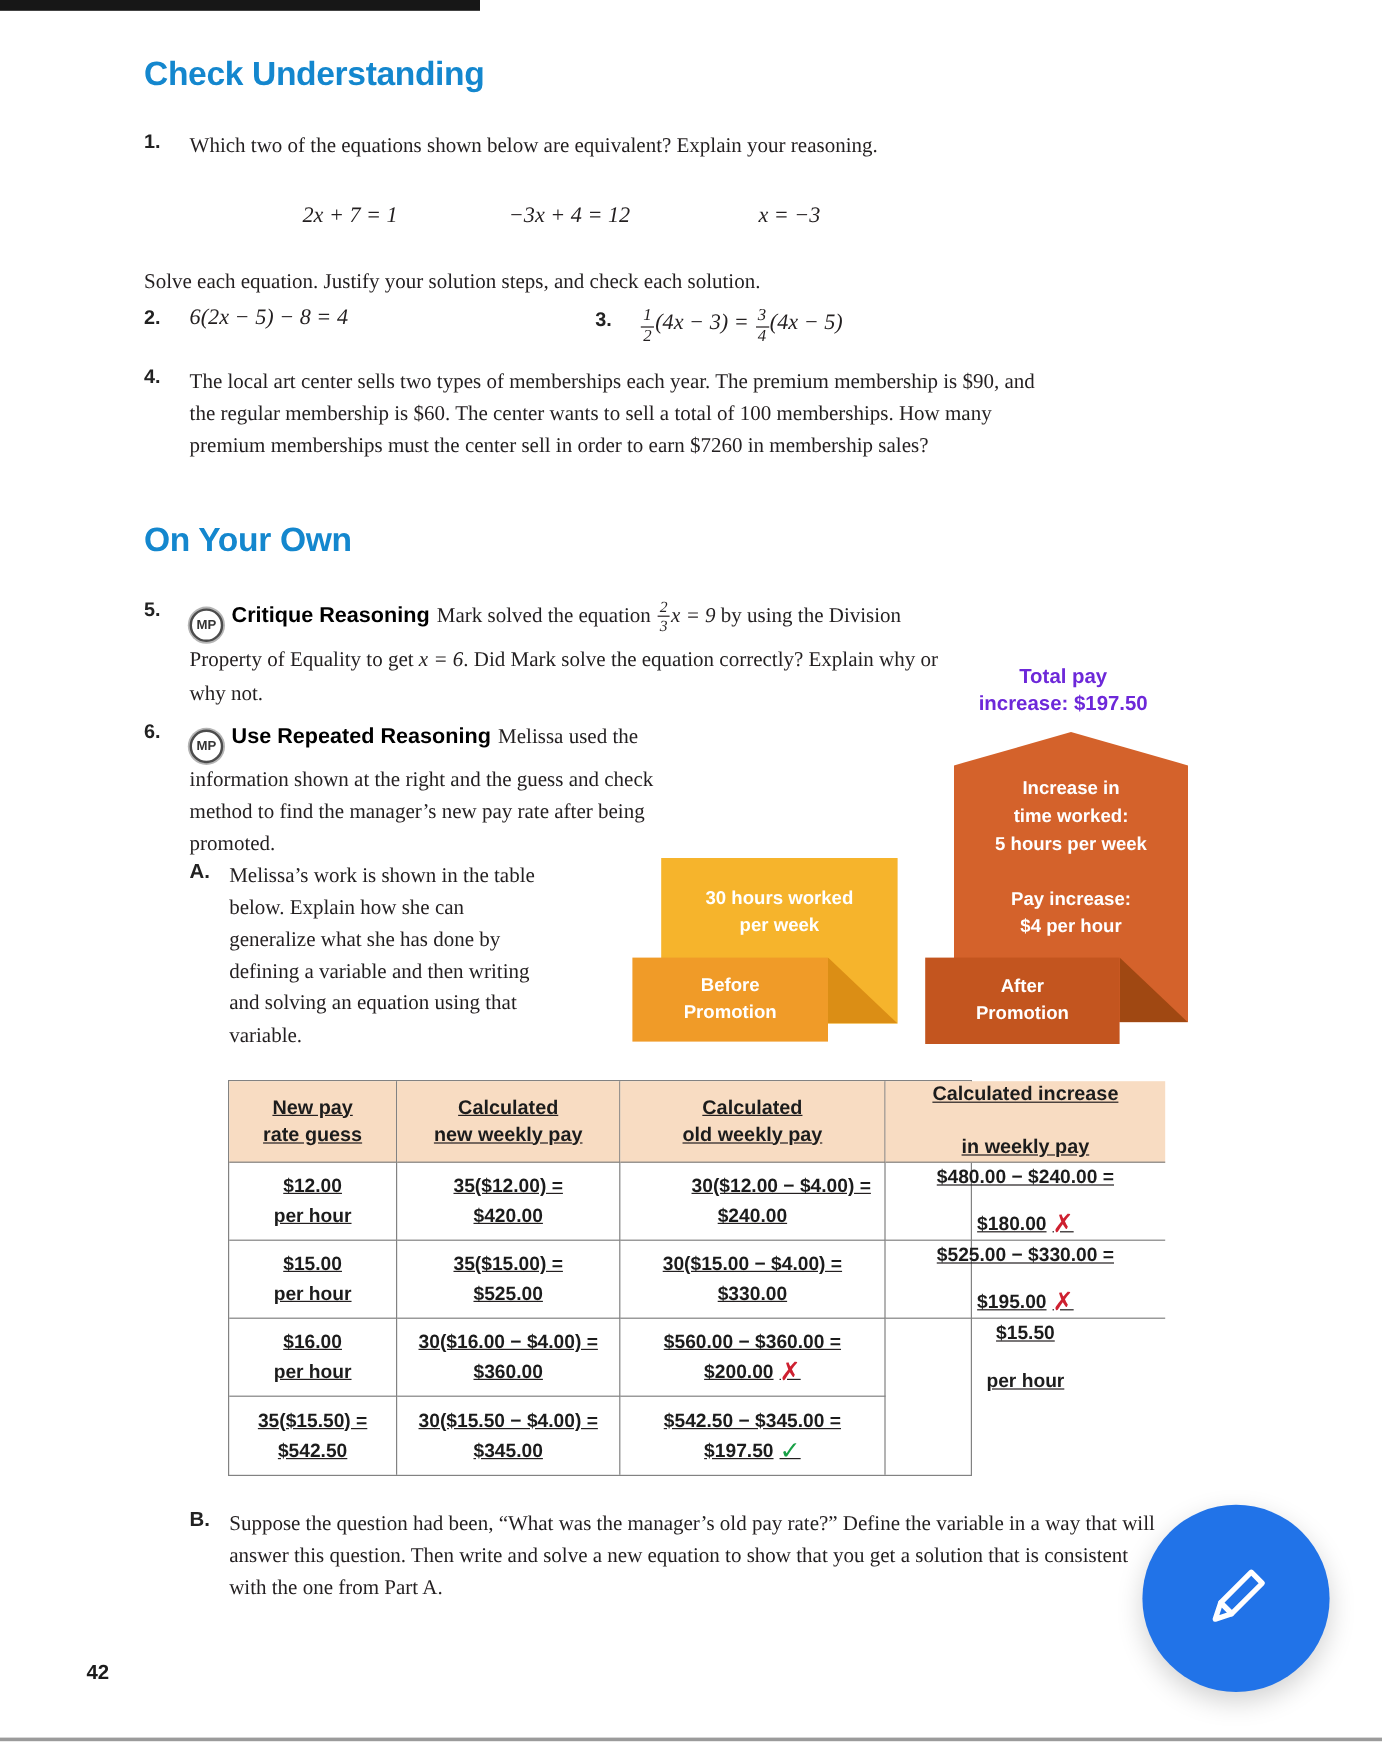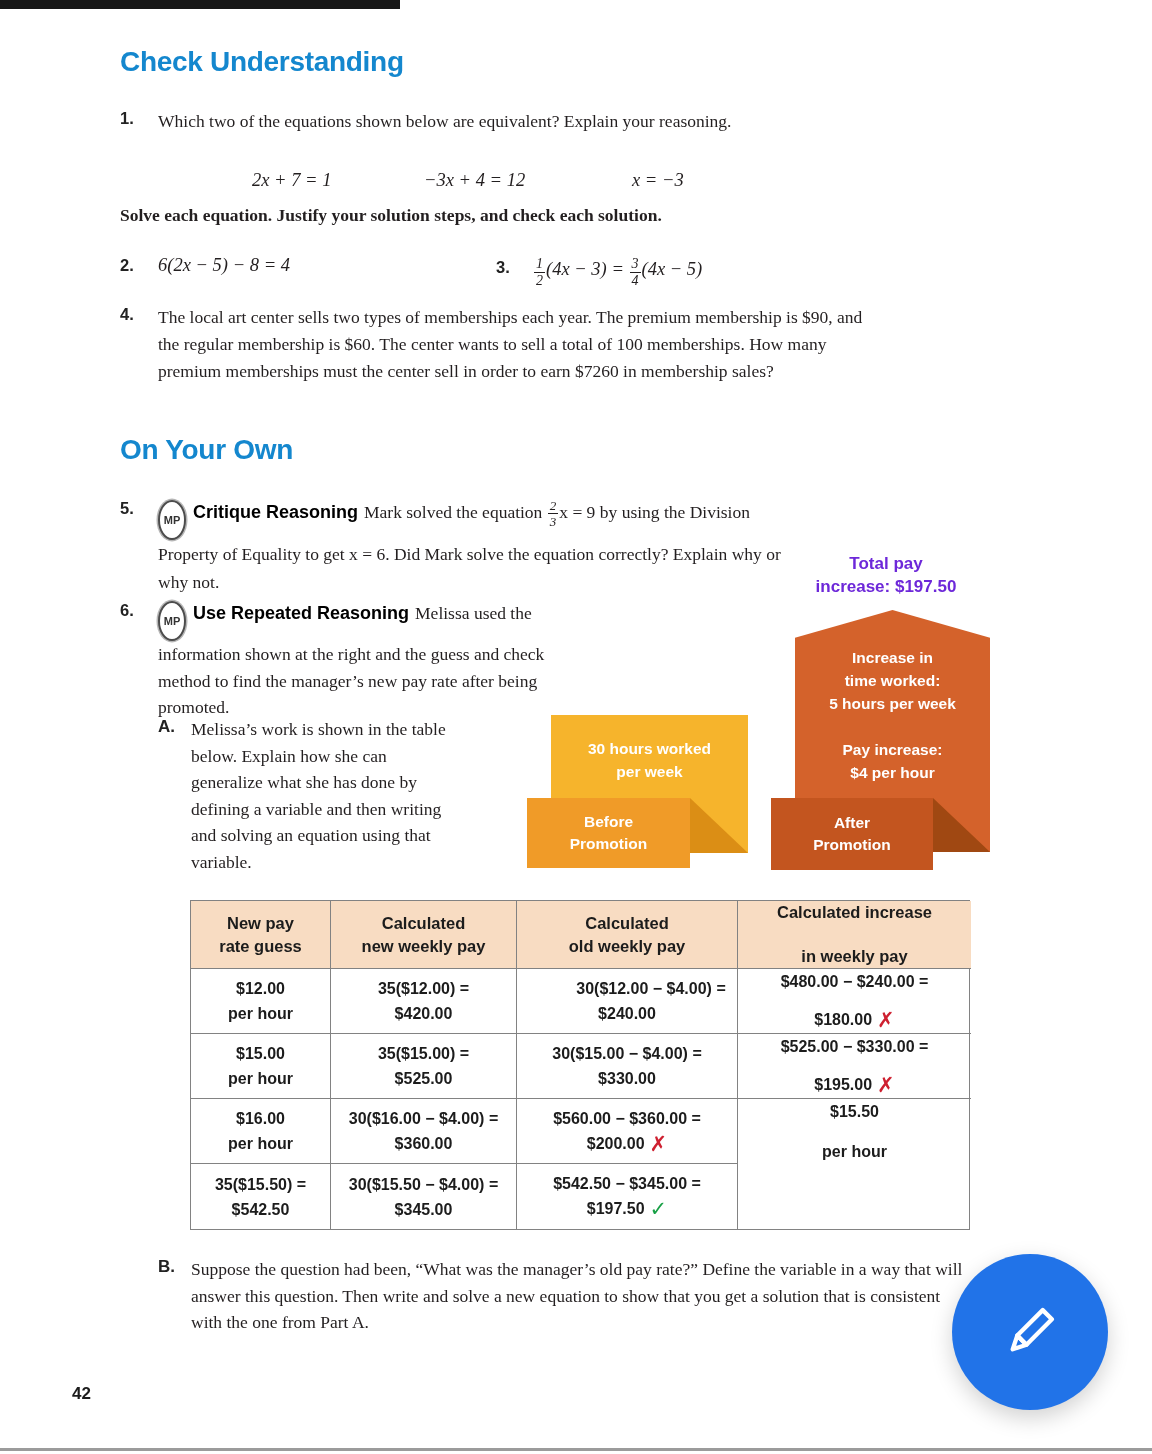--- a/index.html
+++ b/index.html
@@ -18,45 +18,45 @@
   .item { position:absolute; font-size:17.5px; line-height:27px; }
   .inum { position:absolute; left:0; top:1px; font:700 16.5px "Liberation Sans", sans-serif; color:#222; }
   .itext { display:block; }
 
   #item1 { left:120px; top:108px; width:676px; padding-left:38px; }
   #eqrow { position:absolute; top:170px; left:0; width:1152px; font-style:italic; font-size:18.5px; }
   #eqrow .eq1 { position:absolute; left:252px; }
   #eqrow .eq2 { position:absolute; left:424px; }
   #eqrow .eq3 { position:absolute; left:632px; }
 
-  #solvehdr { position:absolute; left:120px; top:205px; font-weight:700; font-size:17.5px; }
+  #solvehdr { position:absolute; left:120px; top:224px; font-weight:400; font-size:17.5px; }
 
   #item2 { left:120px; top:252px; width:340px; padding-left:38px; font-style:italic; font-size:18.5px; }
   #item3 { left:496px; top:246px; width:330px; padding-left:37px; font-style:italic; font-size:18.5px; line-height:46px; }
   #item2 .inum, #item3 .inum { font-style:normal; top:4px; }
   #item3 .inum { top:12px; }
 
   .frac { display:inline-block; vertical-align:-10px; text-align:center; font-size:14px; line-height:1;
           font-style:italic; margin:0 1px; }
   .frac .fnum { display:block; padding:0 2px 1px; border-bottom:1.3px solid #231f20; }
   .frac .fden { display:block; padding-top:1px; }
   .frac-sm { vertical-align:-8px; font-size:13px; }
 
   #item4 { left:120px; top:304px; width:748px; padding-left:38px; }
 
   #item5 { left:120px; top:498px; width:680px; padding-left:38px; line-height:28px; }
   #item6 { left:120px; top:600px; width:478px; padding-left:38px; line-height:26.5px; }
 
-  .mp { display:inline-flex; width:28px; height:40px; border-radius:50%;
+  .mp { display:inline-flex; width:28px; height:28px; border-radius:50%;
         border:2px solid #4c4c4c; box-shadow:0 0 0 1.5px rgba(90,90,90,.45);
         align-items:center; justify-content:center;
         font:700 11px "Liberation Sans", sans-serif; color:#333;
         vertical-align:-6px; margin-right:7px; background:#fff; }
   .mplabel { font:700 18px "Liberation Sans", sans-serif; color:#000000; margin-right:6px; }
-  .mathv { }
+  .mathv { font-style:italic; }
 
   #partA { left:158px; top:716px; width:300px; padding-left:33px; font-size:17.5px; line-height:26.5px; }
   #partB { left:158px; top:1256px; width:812px; padding-left:33px; font-size:17.5px; line-height:26.5px; }
   .plet { position:absolute; left:0; top:1px; font:700 17px "Liberation Sans", sans-serif; color:#222; }
 
   
   .fig-label { position:absolute; left:786px; top:552px; width:200px; text-align:center;
                font:700 17px "Liberation Sans", sans-serif; color:#6d28d9; line-height:23px; }
   .pentagon { position:absolute; left:795px; top:610px; width:195px; height:242px; background:#d4622b;
               clip-path:polygon(50% 0, 100% 11.5%, 100% 100%, 0 100%, 0 11.5%);
@@ -71,25 +71,25 @@
   .hours-box { position:absolute; left:551px; top:715px; width:197px; height:138px; background:#f6b42c;
                color:#fff; font:700 15.5px "Liberation Sans", sans-serif; text-align:center;
                padding:22px 24px 0; line-height:23px; }
   .fold-yellow { position:absolute; left:690px; top:798px; width:58px; height:55px; background:#db8e15;
                  clip-path:polygon(0 0, 100% 100%, 0 100%); }
   .before-box { position:absolute; left:527px; top:798px; width:163px; height:70px; background:#f09b28;
                 color:#fff; font:700 15.5px "Liberation Sans", sans-serif; text-align:center;
                 display:flex; align-items:center; justify-content:center; line-height:22px; padding:0 28px; }
 
   
-  .paytable { position:absolute; left:190px; top:900px; width:780px;
+  .paytable { position:absolute; left:190px; top:900px; width:620px;
               display:grid; grid-template-columns:140px 186px 221px 233px;
               grid-template-rows:68px 65px 65px 65px 65px;
               border:1.5px solid #828282; background:#fff;
-              font-family:"Liberation Sans", sans-serif; }
+              font-family:"Liberation Sans", sans-serif;text-decoration:underline; }
   .paytable .cell { border-right:1.5px solid #828282; border-bottom:1.5px solid #828282;
                     display:flex; flex-direction:column; align-items:center; justify-content:center;
                     text-align:center; }
   .paytable .cell:nth-child(4n) { border-right:none;justify-content:space-between; }
   .paytable .cell.lastrow { border-bottom:none; }
   .paytable .hcell { background:#f8dcc2; font-weight:700; font-size:16.5px; line-height:23px; color:#1c1c1c; }
   .paytable .dcell { font-weight:700; font-size:16px; line-height:25px; color:#1c1c1c; }
   .mark { font-size:21px; margin-left:5px; vertical-align:-2px; font-family:"DejaVu Sans", sans-serif; }
   .mark.x { color:#ce2030; }
   .mark.check { color:#18a046; }

